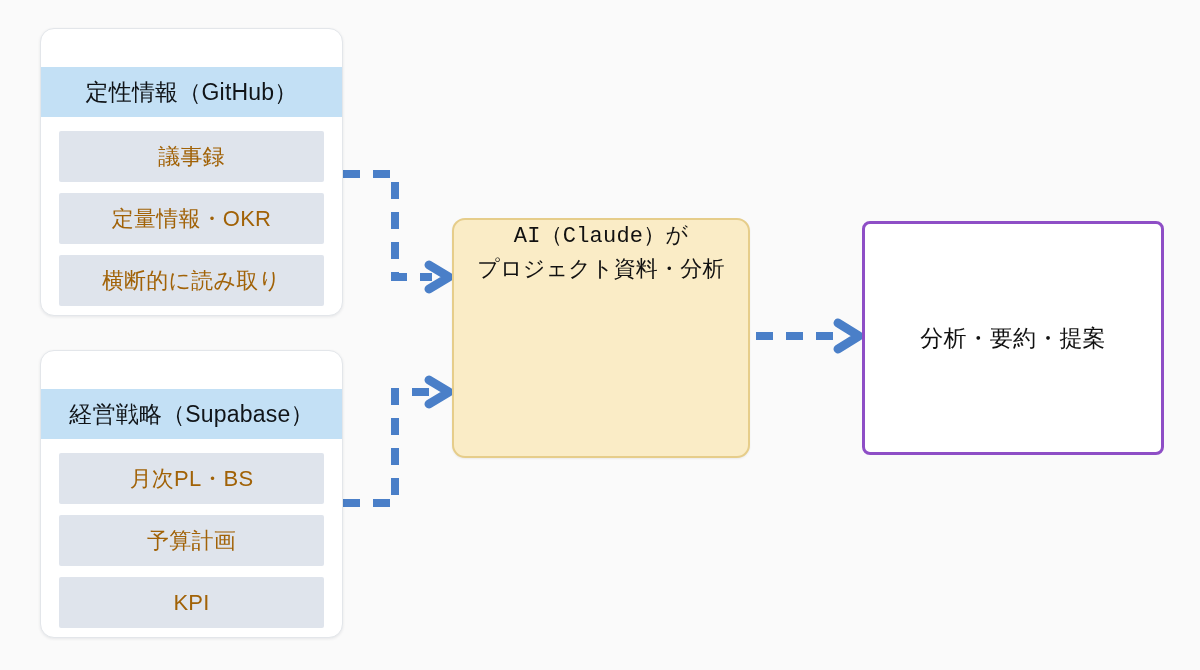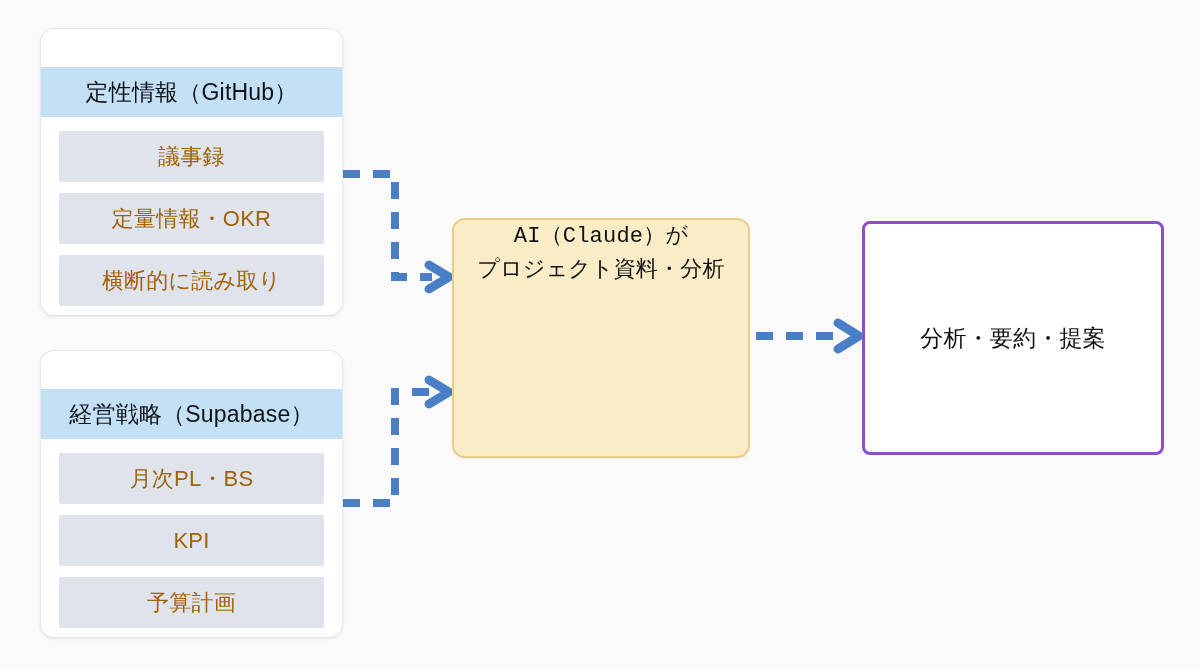--- a/index.html
+++ b/index.html
@@ -156,22 +156,22 @@
       <div class="item-pill">議事録</div>
       <div class="item-pill">定量情報・OKR</div>
       <div class="item-pill">横断的に読み取り</div>
     </div>
   </div>
 
   <div class="source-card" style="left:40px; top:350px; width:303px; height:288px;">
     <div class="card-header">経営戦略（Supabase）</div>
     <div class="card-body">
       <div class="item-pill">月次PL・BS</div>
+      <div class="item-pill">予算計画</div>
       <div class="item-pill">KPI</div>
-      <div class="item-pill">予算計画</div>
       <div class="item-pill">経営戦略</div>
     </div>
   </div>
 
   <div class="process-box" style="left:452px; top:218px; width:298px; height:240px;">
     <div class="process-text">
       <span>AI（Claude）が</span><br>
       <span>プロジェクト資料・分析</span>
     </div>
   </div>

